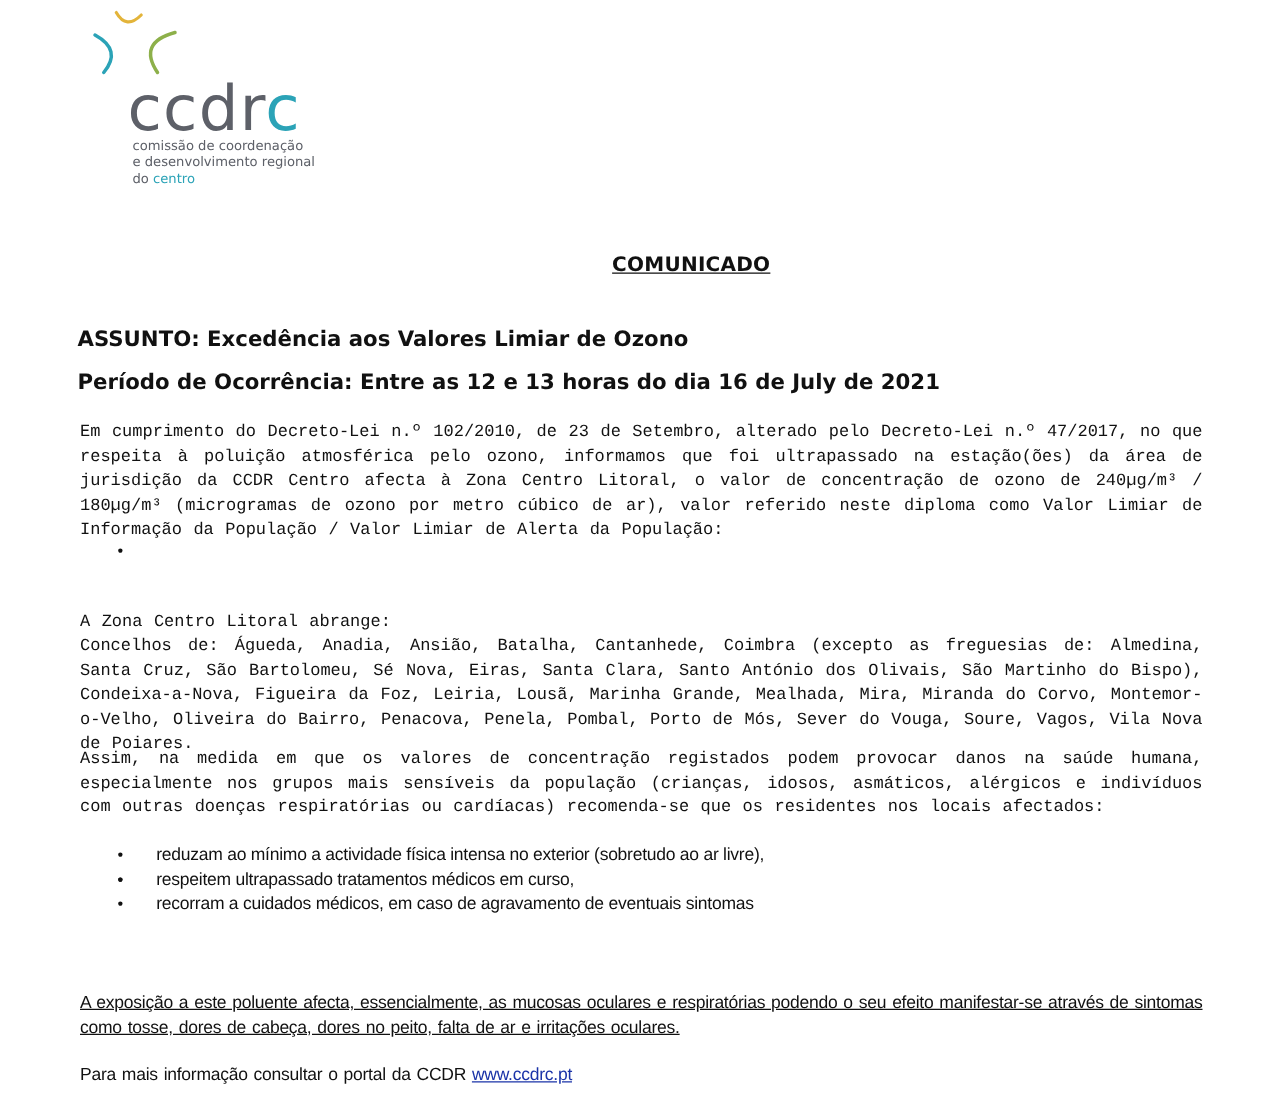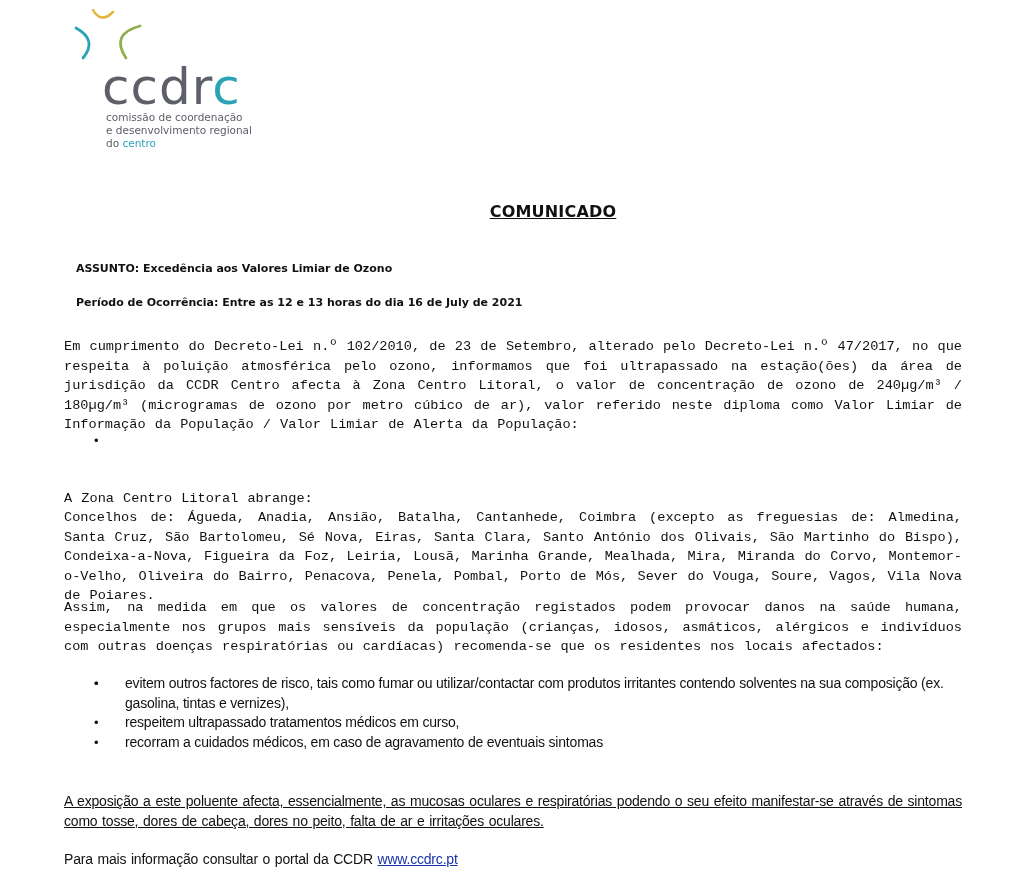--- a/index.html
+++ b/index.html
@@ -20,21 +20,21 @@
     font-size: 10.5px; line-height: 13px; color: #5d6068;
   }
   .logo-sub .accent { color: #2ba3b7; }
 
   .title {
     position: absolute; left: 0; width: 1024px; top: 202px; text-align: center;
     font-weight: bold; font-size: 16px; text-decoration: underline;
     font-family: "DejaVu Sans", sans-serif; letter-spacing: 0.2px; padding-left: 41px;
   }
   .subj {
-    position: absolute; left: 76px; font-weight: bold; font-size: 11px;
+    position: absolute; left: 62px; font-weight: bold; font-size: 17px;
   }
   .para {
     position: absolute; left: 64px; width: 898px;
     font-size: 13.6px; line-height: 19.5px; text-align: justify;
     word-spacing: 1px;
     font-family: Liberation Mono, monospace;
   }
   .blist {
     position: absolute; left: 64px; width: 898px; margin: 0; padding: 0;
     list-style: none; font-size: 13.6px; line-height: 19.5px;
@@ -73,22 +73,22 @@
 <ul class="blist narrow" style="top:431px;">
   <li><span class="bullet">•</span></li>
 </ul>
 
 <div class="para" style="top:489px;">A Zona Centro Litoral abrange:</div>
 <div class="para" style="top:508px;">Concelhos de: Águeda, Anadia, Ansião, Batalha, Cantanhede, Coimbra (excepto as freguesias de: Almedina, Santa Cruz, São Bartolomeu, Sé Nova, Eiras, Santa Clara, Santo António dos Olivais, São Martinho do Bispo), Condeixa-a-Nova, Figueira da Foz, Leiria, Lousã, Marinha Grande, Mealhada, Mira, Miranda do Corvo, Montemor-o-Velho, Oliveira do Bairro, Penacova, Penela, Pombal, Porto de Mós, Sever do Vouga, Soure, Vagos, Vila Nova de Poiares.</div>
 
 <div class="para" style="top:598px;">Assim, na medida em que os valores de concentração registados podem provocar danos na saúde humana, especialmente nos grupos mais sensíveis da população (crianças, idosos, asmáticos, alérgicos e indivíduos com outras doenças respiratórias ou cardíacas) recomenda-se que os residentes nos locais afectados:</div>
 
 <ul class="blist narrow" style="top:674px;">
+  <li><span class="bullet">•</span><span>reduzam ao mínimo a actividade física intensa no exterior (sobretudo ao ar livre),</span></li>
   <li><span class="bullet">•</span></li>
-  <li><span class="bullet">•</span><span>evitem outros factores de risco, tais como fumar ou utilizar/contactar com produtos irritantes contendo solventes na sua composição (ex. gasolina, tintas e vernizes),</span></li>
   <li><span class="bullet">•</span><span>respeitem ultrapassado tratamentos médicos em curso,</span></li>
   <li><span class="bullet">•</span><span>recorram a cuidados médicos, em caso de agravamento de eventuais sintomas</span></li>
 </ul>
 
 <div class="para narrow" style="top:792px;text-decoration:underline;">A exposição a este poluente afecta, essencialmente, as mucosas oculares e respiratórias podendo o seu efeito manifestar-se através de sintomas como tosse, dores de cabeça, dores no peito, falta de ar e irritações oculares.</div>
 
 <div class="para narrow" style="top:850px;">
   <span>Para mais informação consultar o portal da CCDR </span><a class="link" href="#">www.ccdrc.pt</a>
 </div>
 

